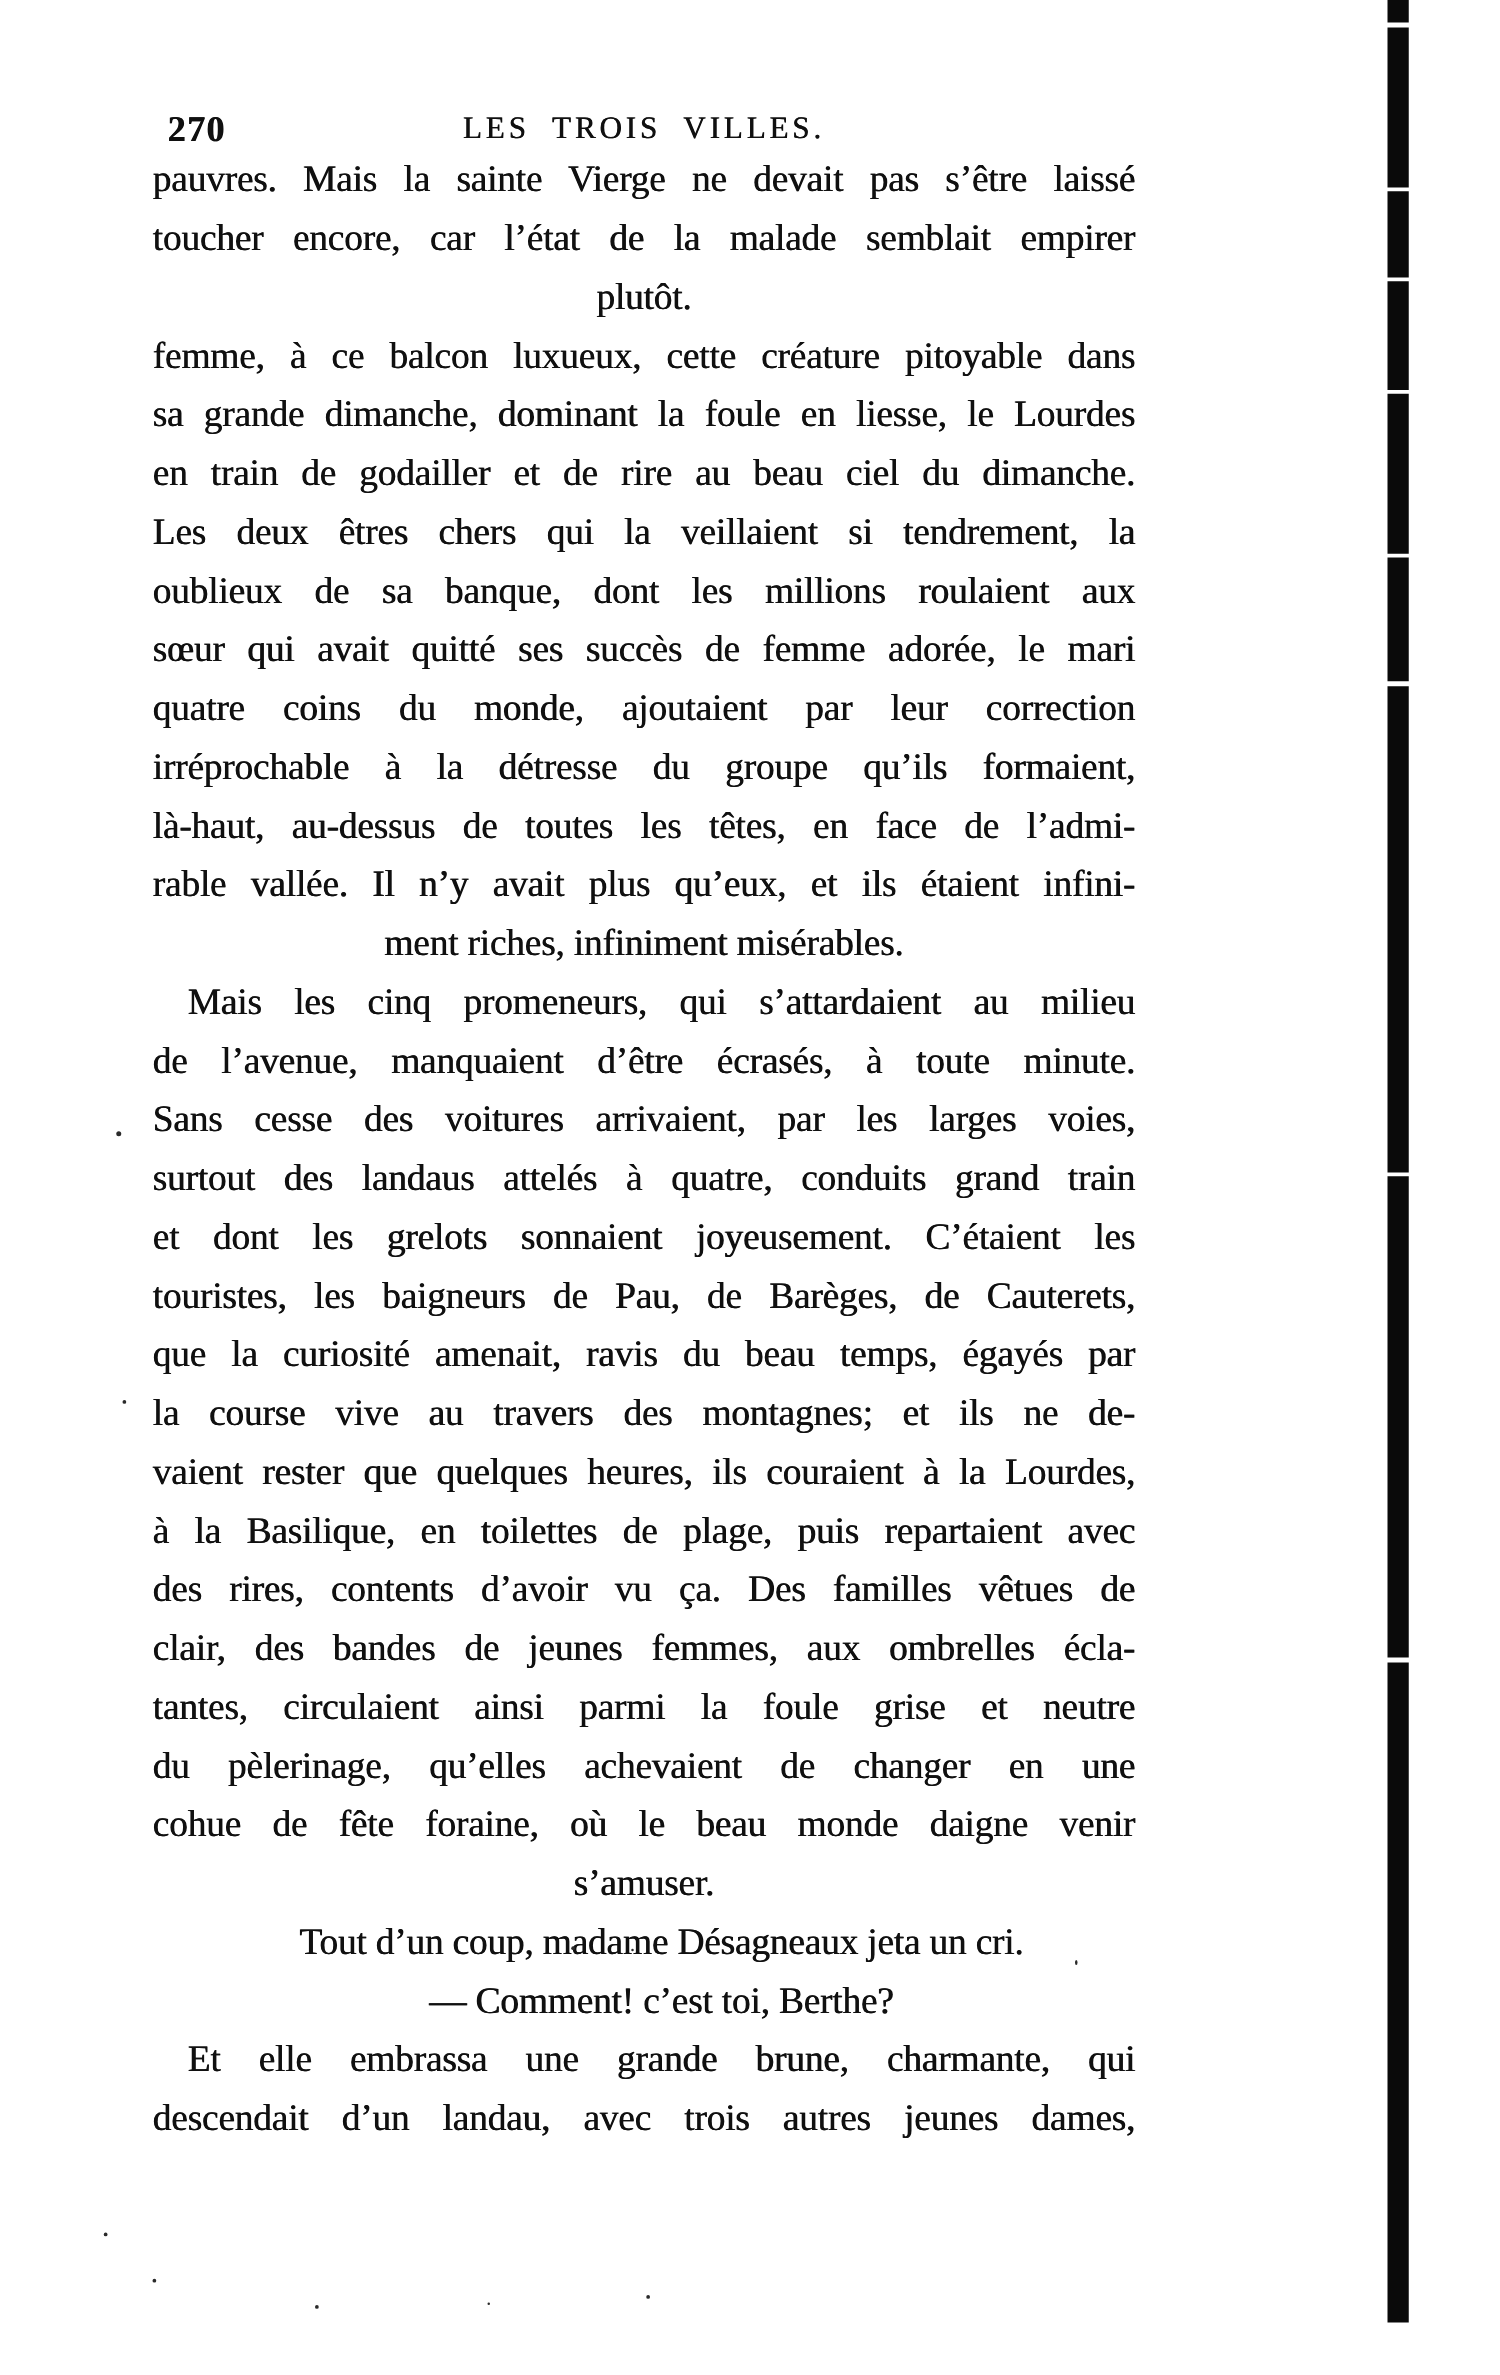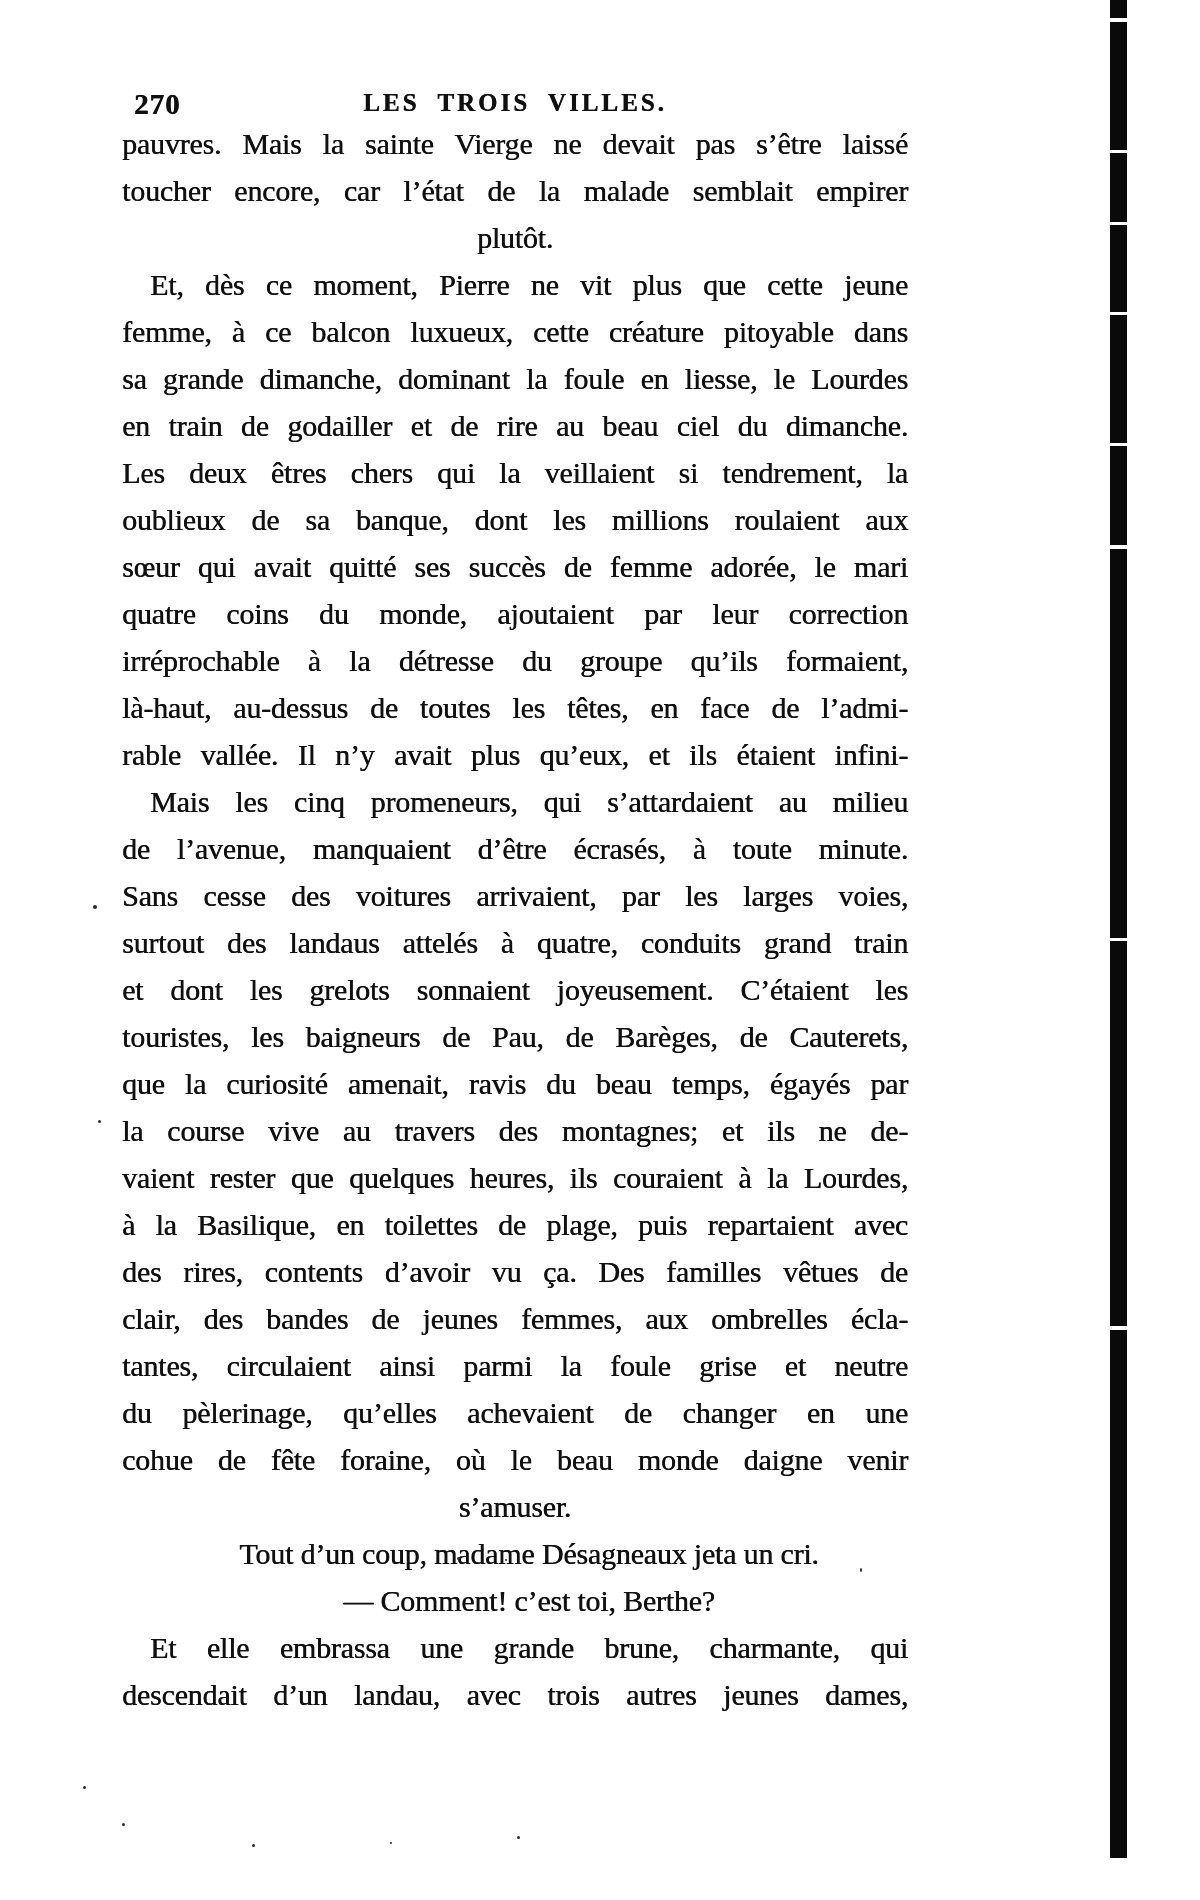--- a/index.html
+++ b/index.html
@@ -33,21 +33,21 @@
     letter-spacing: 1px;
     text-shadow: 0.4px 0 currentColor;
   }
   .running-title {
     position: absolute;
     left: 0;
     right: 0;
     top: 1px;
     text-align: center;
     font-size: 25px;
-    font-weight: 700;
+    font-weight: 400;
     letter-spacing: 3px;
     word-spacing: 9px;
     text-shadow: 0.4px 0 currentColor;
   }
   
   .text-block {
     position: absolute;
     left: 122px;
     top: 120px;
     width: 786px;
@@ -98,31 +98,31 @@
 
   <div class="page-header">
     <span class="page-number">270</span>
     <span class="running-title">LES TROIS VILLES.</span>
   </div>
 
   <div class="text-block">
       <div class="line justify">pauvres. Mais la sainte Vierge ne devait pas s’être laissé</div>
       <div class="line justify">toucher encore, car l’état de la malade semblait empirer</div>
       <div class="line">plutôt.</div>
-      <div class="line indent justify">Et, dès ce moment, Pierre ne vit plus que cette jeune</div>
       <div class="line justify">femme, à ce balcon luxueux, cette créature pitoyable dans</div>
       <div class="line justify">sa grande dimanche, dominant la foule en liesse, le Lourdes</div>
       <div class="line justify">en train de godailler et de rire au beau ciel du dimanche.</div>
       <div class="line justify">Les deux êtres chers qui la veillaient si tendrement, la</div>
       <div class="line justify">oublieux de sa banque, dont les millions roulaient aux</div>
       <div class="line justify">sœur qui avait quitté ses succès de femme adorée, le mari</div>
       <div class="line justify">quatre coins du monde, ajoutaient par leur correction</div>
       <div class="line justify">irréprochable à la détresse du groupe qu’ils formaient,</div>
       <div class="line justify">là-haut, au-dessus de toutes les têtes, en face de l’admi-</div>
       <div class="line justify">rable vallée. Il n’y avait plus qu’eux, et ils étaient infini-</div>
+      <div class="line">ment riches, infiniment misérables.</div>
       <div class="line indent justify">Mais les cinq promeneurs, qui s’attardaient au milieu</div>
       <div class="line justify">de l’avenue, manquaient d’être écrasés, à toute minute.</div>
       <div class="line justify">Sans cesse des voitures arrivaient, par les larges voies,</div>
       <div class="line justify">surtout des landaus attelés à quatre, conduits grand train</div>
       <div class="line justify">et dont les grelots sonnaient joyeusement. C’étaient les</div>
       <div class="line justify">touristes, les baigneurs de Pau, de Barèges, de Cauterets,</div>
       <div class="line justify">que la curiosité amenait, ravis du beau temps, égayés par</div>
       <div class="line justify">la course vive au travers des montagnes; et ils ne de-</div>
       <div class="line justify">vaient rester que quelques heures, ils couraient à la Lourdes,</div>
       <div class="line justify">à la Basilique, en toilettes de plage, puis repartaient avec</div>

